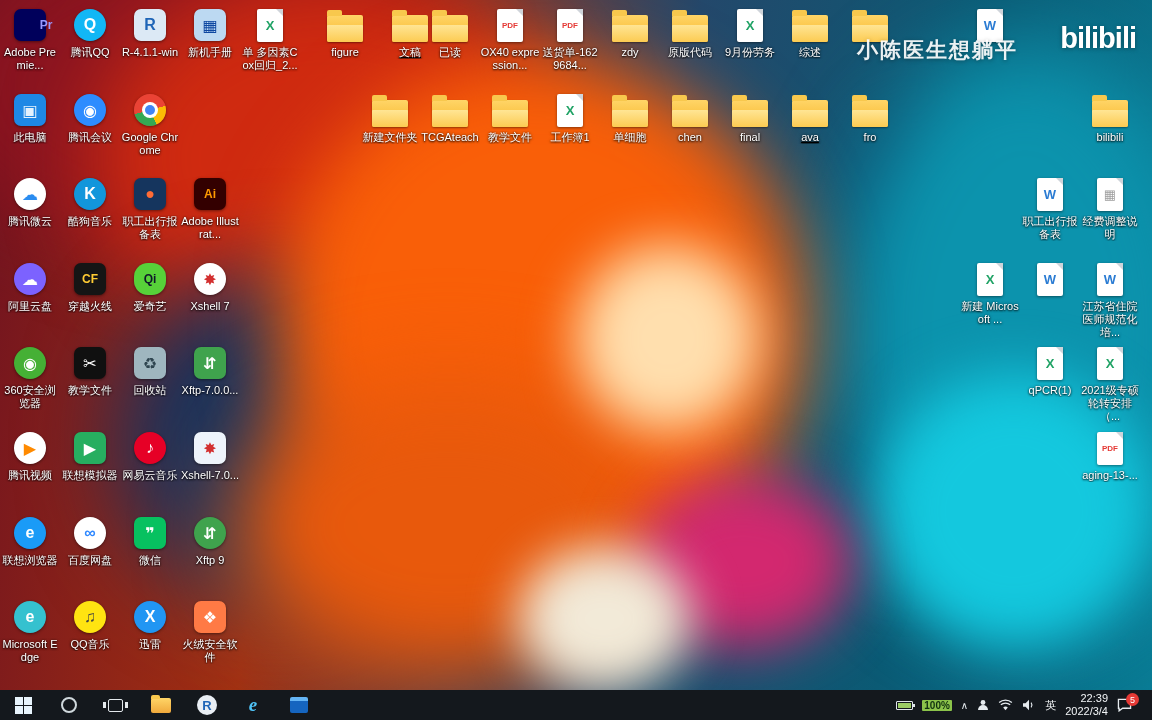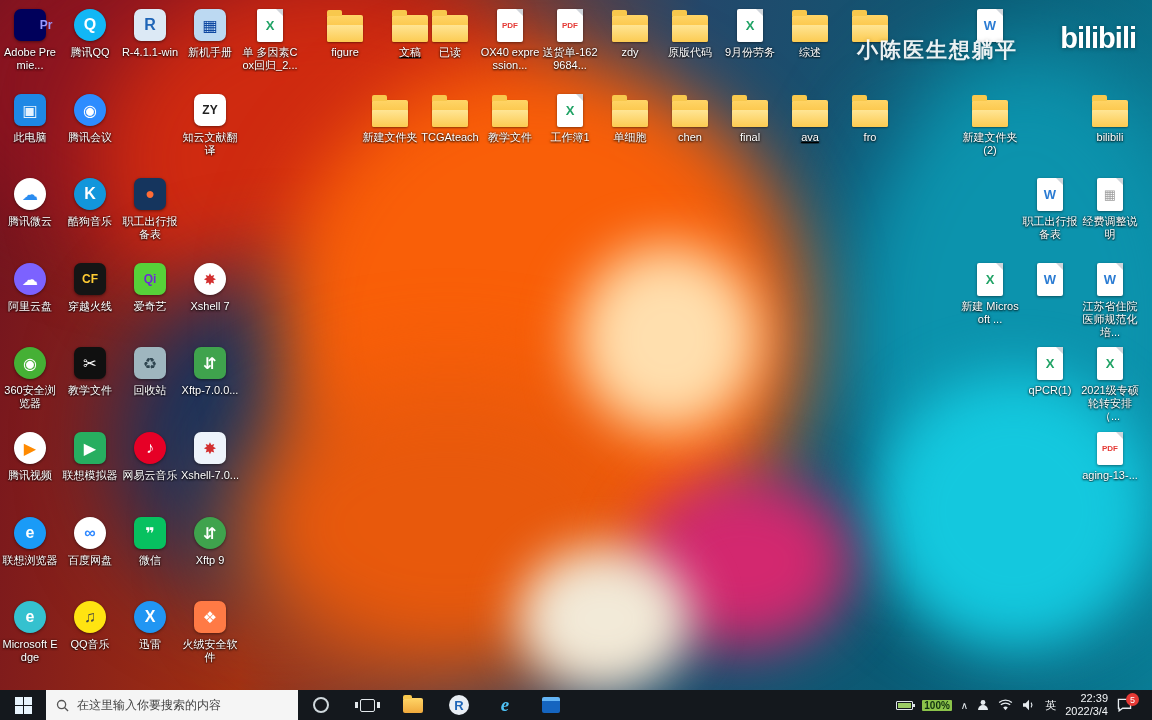--- a/index.html
+++ b/index.html
@@ -202,29 +202,35 @@
           <span class="g-circle" style="background: rgb(255, 228, 17); color: rgb(68, 68, 68);">♫</span>
         </div>
         <div class="lbl">QQ音乐</div>
       </div>
       <div class="di" style="left: 120px; top: 6px;">
         <div class="gl">
           <span class="g-tile" style="background: rgb(220, 233, 245); color: rgb(31, 101, 183);">R</span>
         </div>
         <div class="lbl">R-4.1.1-win</div>
       </div>
+      <div class="di" style="left: 120px; top: 91px;">
+        <div class="gl">
+          <span class="g-circle v-chrome" style="color: rgb(255, 255, 255);"></span>
+        </div>
+        <div class="lbl">Google Chrome</div>
+      </div>
       <div class="di" style="left: 120px; top: 175px;">
         <div class="gl">
           <span class="g-tile" style="background: rgb(21, 53, 94); color: rgb(255, 107, 53);">●</span>
         </div>
         <div class="lbl">职工出行报备表</div>
       </div>
       <div class="di" style="left: 120px; top: 260px;">
         <div class="gl">
-          <span class="g-tile" style="background: rgb(87, 209, 57); color: #6d28d9; font-size: 12px;">Qi</span>
+          <span class="g-tile" style="background: rgb(87, 209, 57); color: #0f172a; font-size: 12px; border-radius: 14px;">Qi</span>
         </div>
         <div class="lbl">爱奇艺</div>
       </div>
       <div class="di" style="left: 120px; top: 344px;">
         <div class="gl">
           <span class="g-tile" style="background: rgb(159, 182, 191); color: rgb(47, 69, 80);">♻</span>
         </div>
         <div class="lbl">回收站</div>
       </div>
       <div class="di" style="left: 120px; top: 429px;">
@@ -244,25 +250,25 @@
           <span class="g-circle" style="background: rgb(33, 150, 243); color: rgb(255, 255, 255);">X</span>
         </div>
         <div class="lbl">迅雷</div>
       </div>
       <div class="di" style="left: 180px; top: 6px;">
         <div class="gl">
           <span class="g-tile" style="background: rgb(188, 217, 242); color: rgb(13, 71, 161);">▦</span>
         </div>
         <div class="lbl">新机手册</div>
       </div>
-      <div class="di" style="left: 180px; top: 91px;">
-        <div class="gl">
-          <span class="g-tile" style="background: rgb(255, 255, 255); color: rgb(34, 34, 34); font-size: 12px;">ZY</span>
-        </div>
-        <div class="lbl">知云文献翻译</div>
+      <div class="di" style="left: 180px; top: 175px;">
+        <div class="gl">
+          <span class="g-tile" style="background: rgb(51, 0, 0); color: rgb(255, 154, 0); font-size: 12px;">Ai</span>
+        </div>
+        <div class="lbl">Adobe Illustrat...</div>
       </div>
       <div class="di" style="left: 180px; top: 260px;">
         <div class="gl">
           <span class="g-circle" style="background: rgb(255, 255, 255); color: rgb(211, 47, 47);">✸</span>
         </div>
         <div class="lbl">Xshell 7</div>
       </div>
       <div class="di" style="left: 180px; top: 344px;">
         <div class="gl">
           <span class="g-tile" style="background: rgb(63, 163, 77); color: rgb(255, 255, 255);">⇵</span>
@@ -405,26 +411,20 @@
         <div class="gl">
           <span class="g-folder"></span>
         </div>
         <div class="lbl">fro</div>
       </div>
       <div class="di" style="left: 960px; top: 6px;">
         <div class="gl">
           <span class="g-page" style="color: rgb(43, 124, 211);">W</span>
         </div>
         <div class="lbl"></div>
-      </div>
-      <div class="di" style="left: 960px; top: 91px;">
-        <div class="gl">
-          <span class="g-folder"></span>
-        </div>
-        <div class="lbl">新建文件夹(2)</div>
       </div>
       <div class="di" style="left: 960px; top: 260px;">
         <div class="gl">
           <span class="g-page" style="color: rgb(33, 163, 102);">X</span>
         </div>
         <div class="lbl">新建 Microsoft ...</div>
       </div>
       <div class="di" style="left: 1020px; top: 175px;">
         <div class="gl">
           <span class="g-page" style="color: rgb(43, 124, 211);">W</span>
@@ -476,27 +476,20 @@
     </div>
 
   <div class="taskbar">
     <div class="tb-btn">
       <span class="win-logo">
           <span></span>
           <span></span>
           <span></span>
           <span></span>
         </span>
-    </div>
-    <div class="search-box">
-      <svg width="13" height="13" viewBox="0 0 14 14">
-          <circle cx="6" cy="6" r="4.4" fill="none" stroke="#555" stroke-width="1.4"></circle>
-          <line x1="9.4" y1="9.4" x2="13" y2="13" stroke="#555" stroke-width="1.4"></line>
-        </svg>
-      <input type="text" placeholder="在这里输入你要搜索的内容" style="">
     </div>
     <div class="tb-btn">
         <span class="cortana-ring"></span>
       </div>
     <div class="tb-btn">
         <span class="taskview-ic"></span>
       </div>
     <div class="tb-btn">
         <span class="pin-folder"></span>
       </div>

